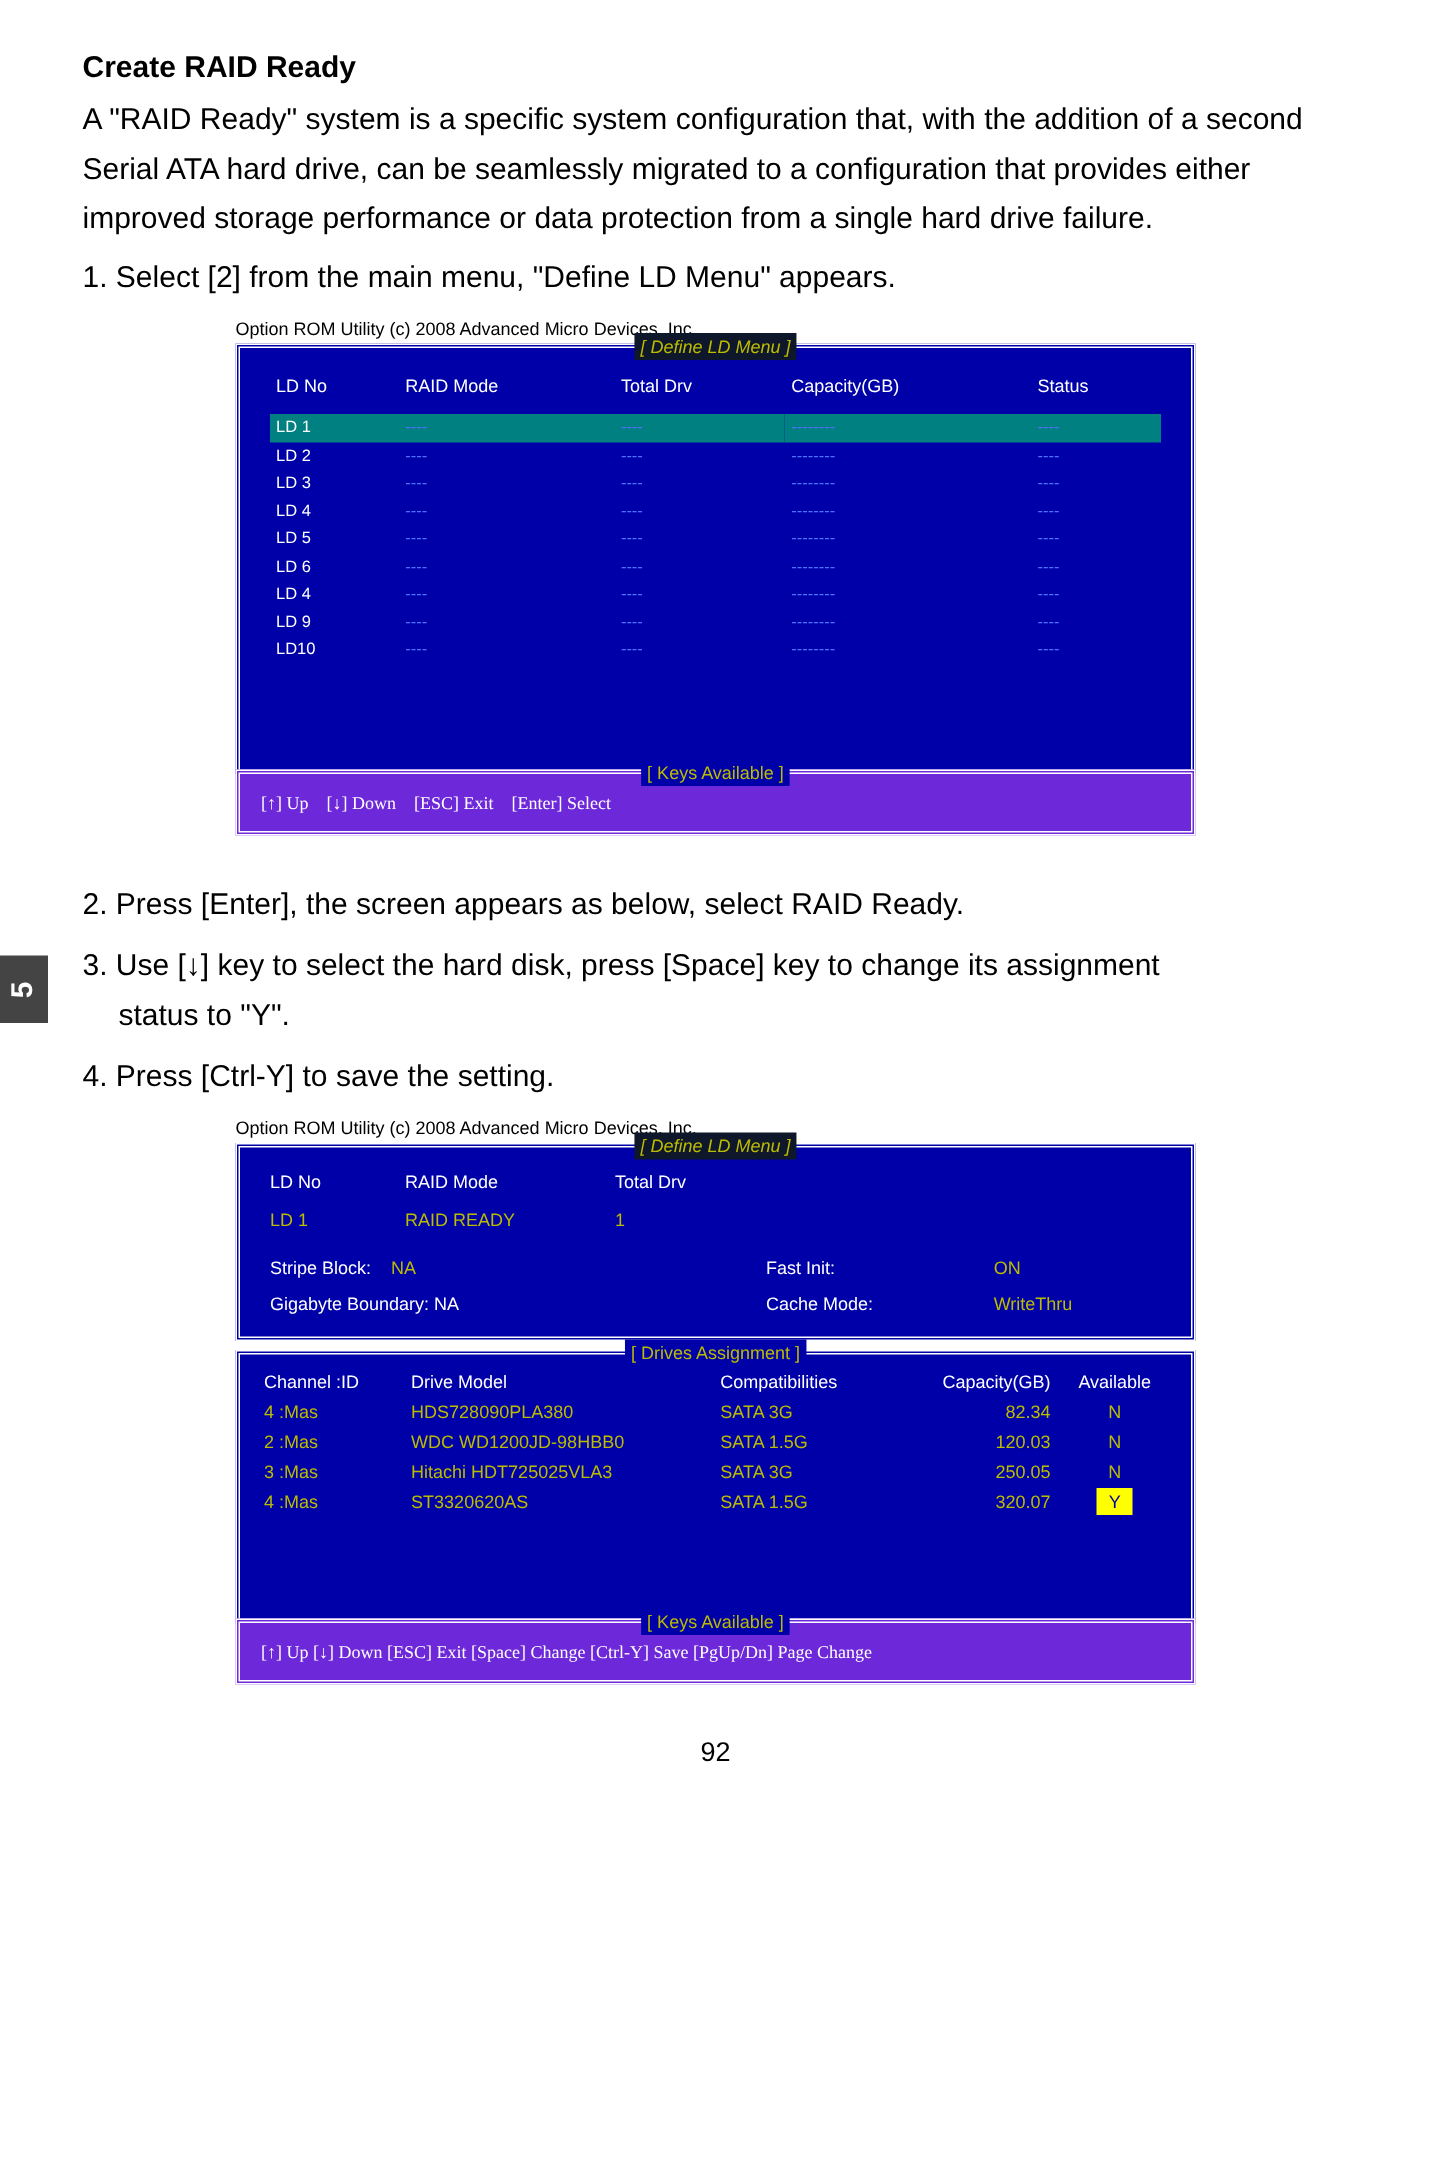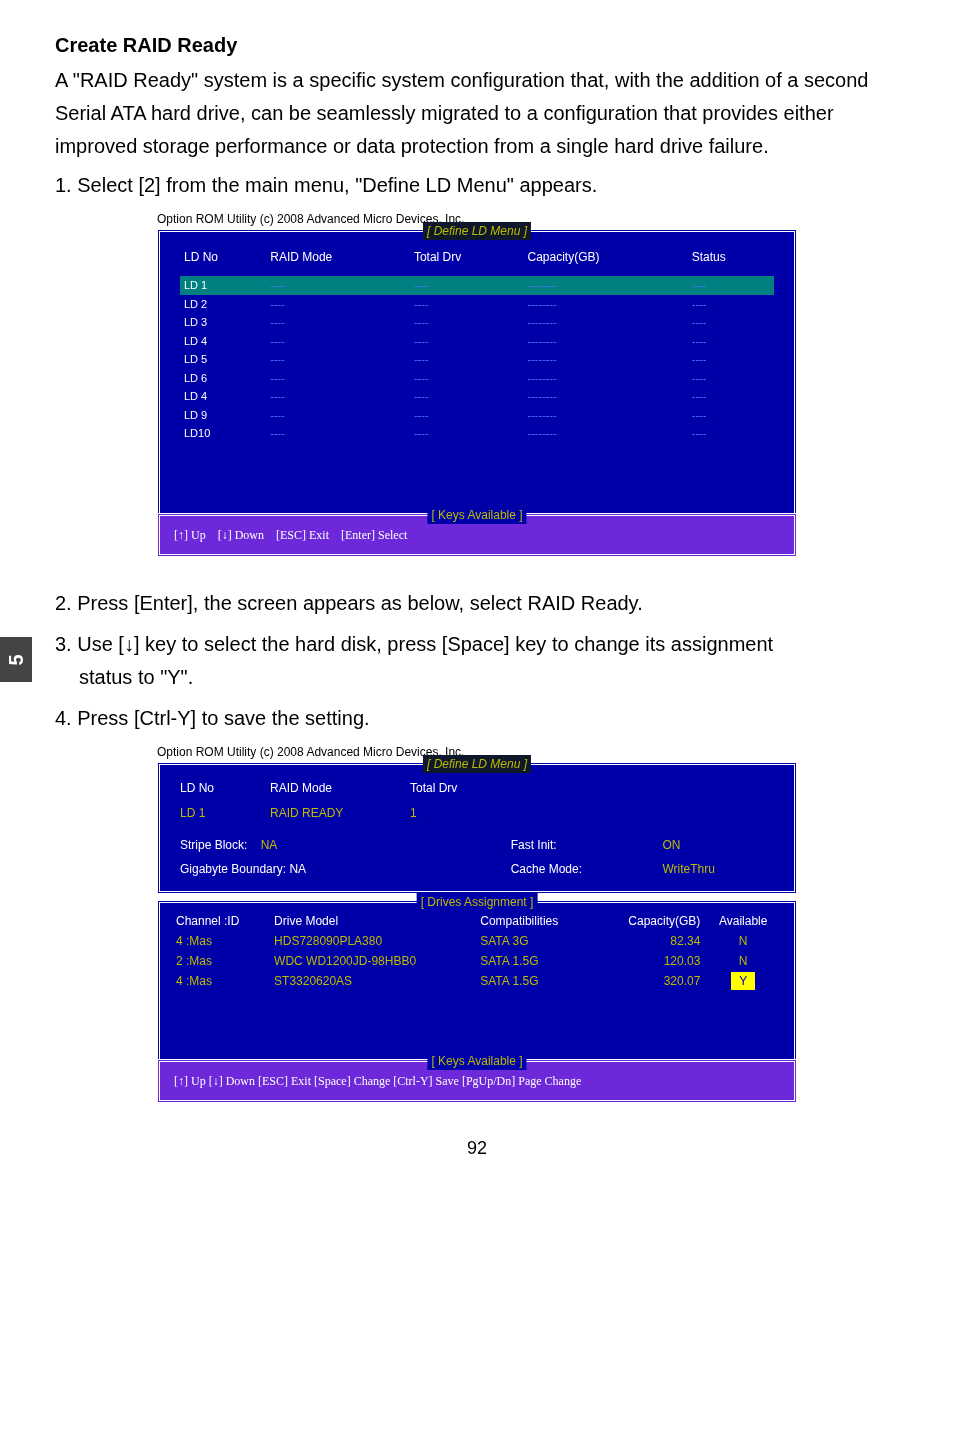--- a/index.html
+++ b/index.html
@@ -367,20 +367,27 @@
                 <td style="text-align: center;">N</td>
               </tr>
               <tr>
                 <td>2 :Mas</td>
                 <td>WDC WD1200JD-98HBB0</td>
                 <td>SATA 1.5G</td>
                 <td style="text-align: right;">120.03</td>
                 <td style="text-align: center;">N</td>
               </tr>
               <tr>
+                <td>3 :Mas</td>
+                <td>Hitachi HDT725025VLA3</td>
+                <td>SATA 3G</td>
+                <td style="text-align: right;">250.05</td>
+                <td style="text-align: center;">N</td>
+              </tr>
+              <tr>
                 <td>4 :Mas</td>
                 <td>ST3320620AS</td>
                 <td>SATA 1.5G</td>
                 <td style="text-align: right;">320.07</td>
                 <td style="text-align: center;"><span class="assign-y">Y</span></td>
               </tr>
             </tbody>
         </table>
         <div style="height:60px"></div>
       </div>

